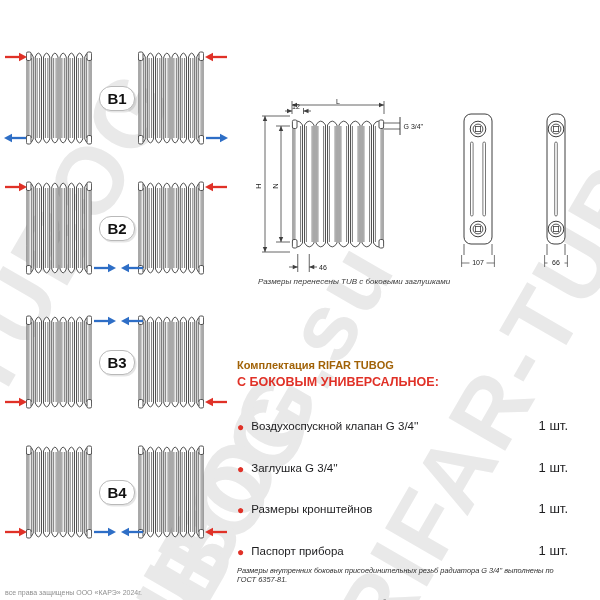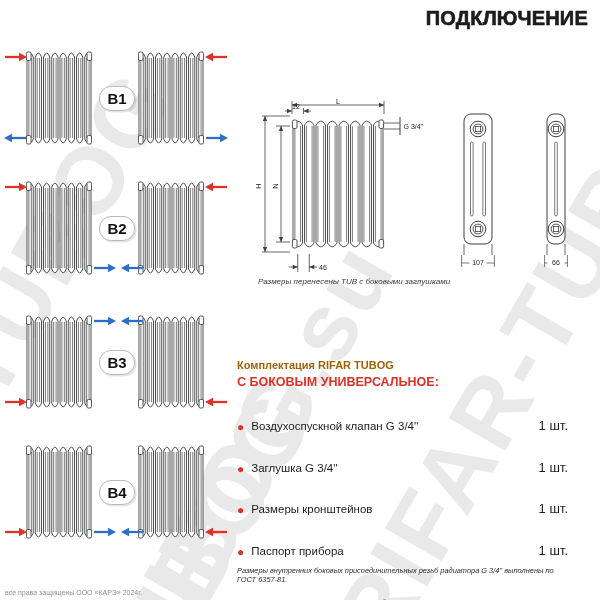--- a/index.html
+++ b/index.html
@@ -54,21 +54,20 @@
 <body>
 
 <div class="wm-layer">
     <span class="watermark" style="left: -120px; top: 180px; font-size: 95px;">TUBOG</span>
     <span class="watermark" style="left: 150px; top: 220px; font-size: 95px;">RIFAR-TUBOG.su</span>
     <span class="watermark" style="left: 20px; top: 500px; font-size: 95px;">TUBOG</span>
     <span class="watermark" style="left: -260px; top: 560px; font-size: 95px;">RIFAR-TUBOG.su</span>
   </div>
 
 <div class="page-title">
-  <div>ПОДКЛЮЧЕНИЕ</div>
 </div>
 
 <div class="schemes">
   <div class="scheme-row r0">
     <div class="radiator radiator-left"><svg viewBox="0 0 66 100" width="66" height="100">
           <path d="M 1 9 Q 4.125 1.2 7.25 9 L 7.25 91 Q 4.125 98.8 1 91 Z" fill="#fff" stroke="#3f3f3f" stroke-width="0.9"></path>
           <line x1="2.9" y1="10" x2="2.9" y2="90" stroke="#3f3f3f" stroke-width="0.7"></line>
           <line x1="5.35" y1="10" x2="5.35" y2="90" stroke="#3f3f3f" stroke-width="0.7"></line>
           <path d="M 9.25 9 Q 12.375 1.2 15.5 9 L 15.5 91 Q 12.375 98.8 9.25 91 Z" fill="#fff" stroke="#3f3f3f" stroke-width="0.9"></path>
           <line x1="11.15" y1="10" x2="11.15" y2="90" stroke="#3f3f3f" stroke-width="0.7"></line>

